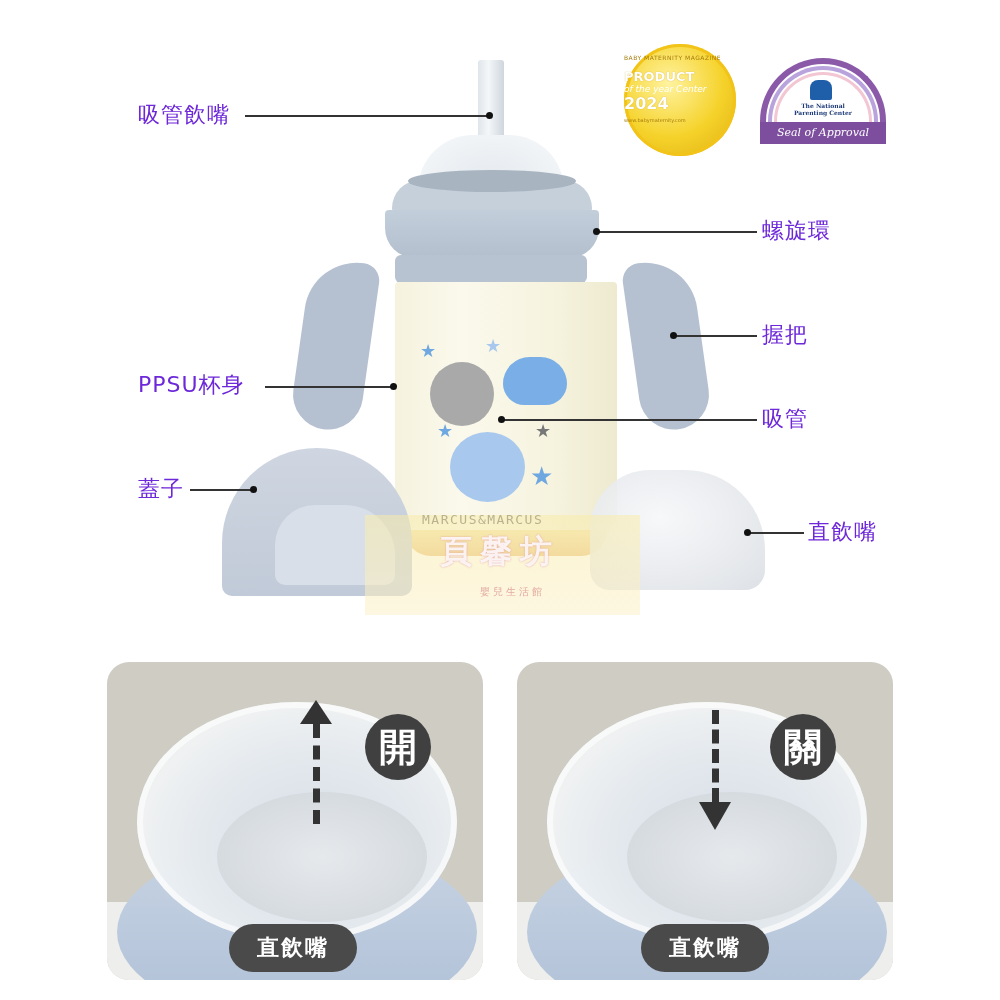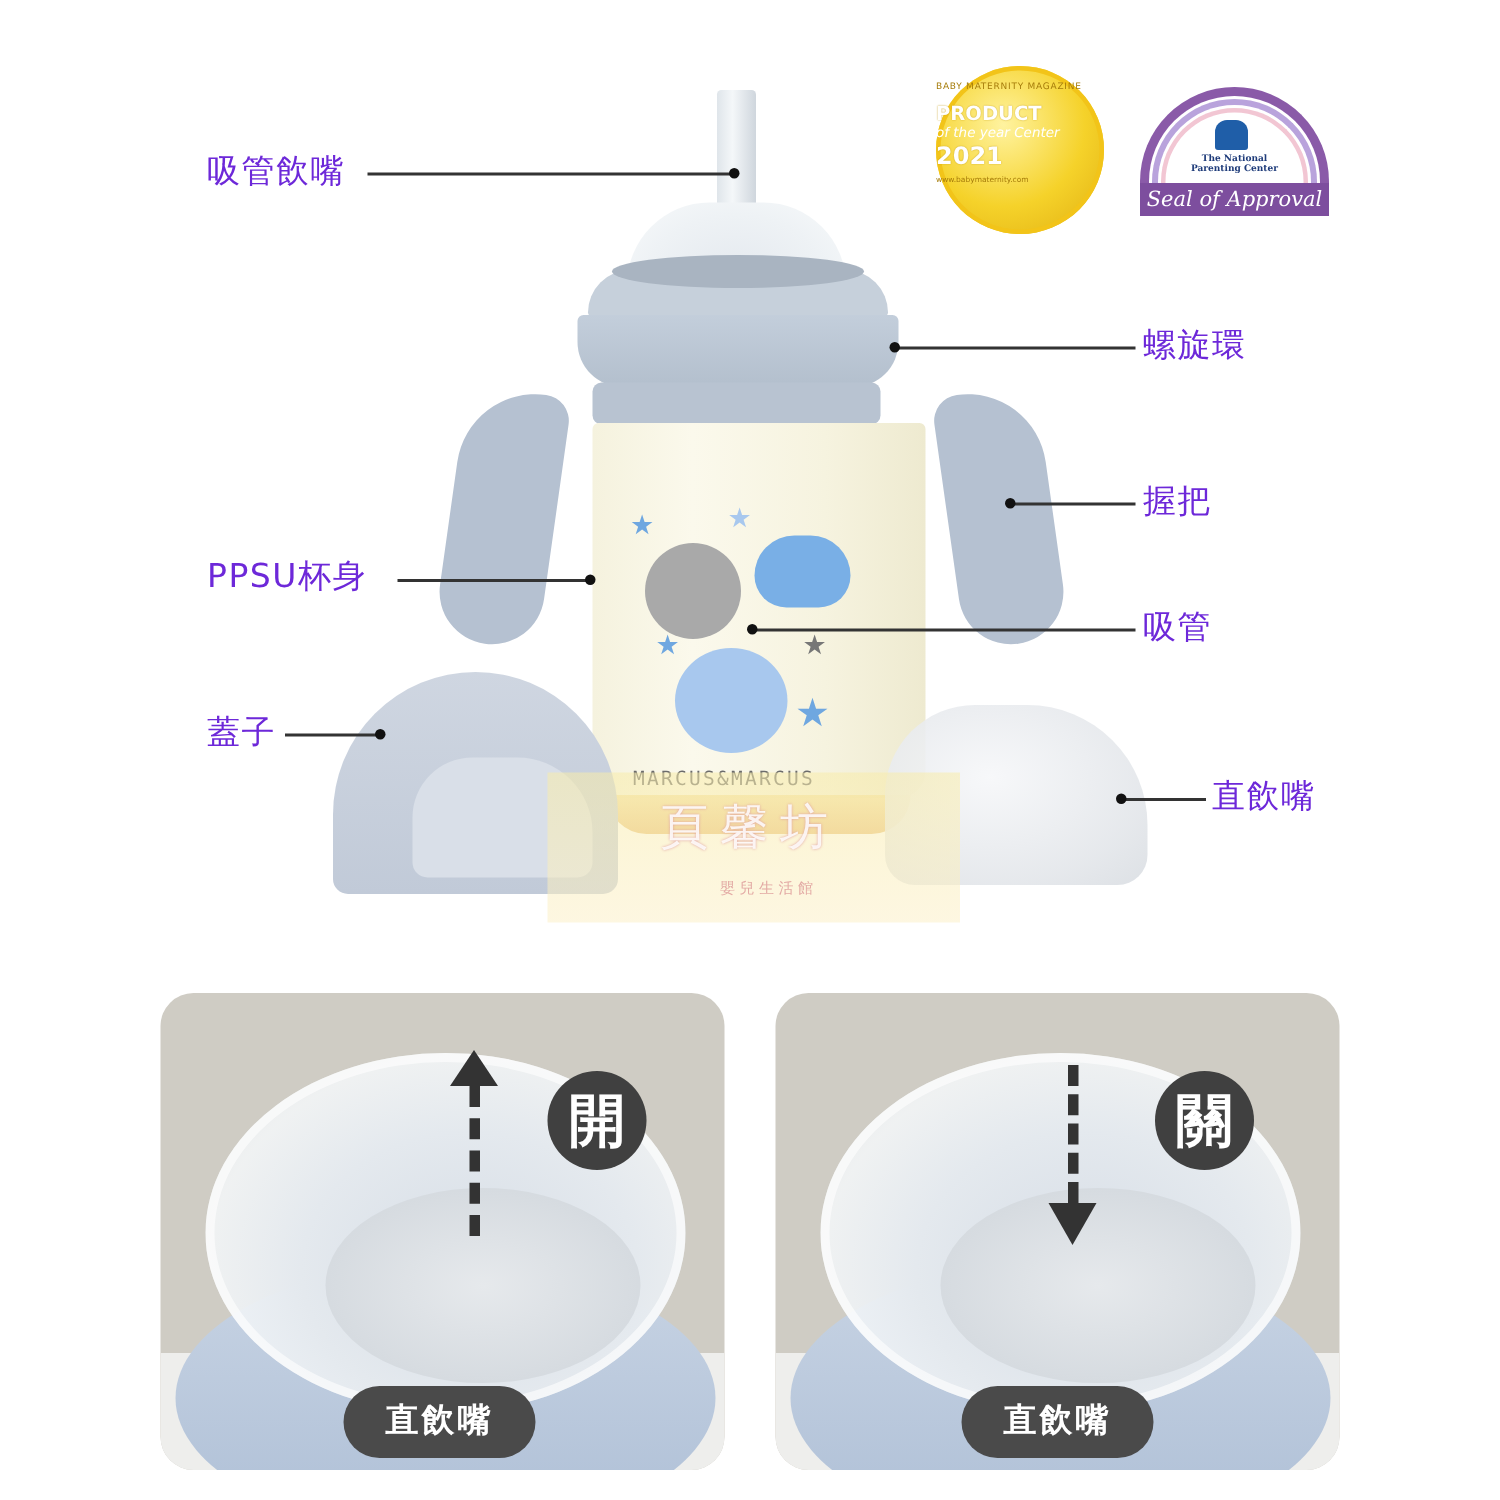--- a/index.html
+++ b/index.html
@@ -19,36 +19,36 @@
   .base{left:405px;top:530px;width:202px;height:26px;background:linear-gradient(180deg,#f3dfa0,#e7b96b);border-radius:0 0 40px 40px;opacity:.85;}
   .handle-l{left:300px;top:260px;width:70px;height:170px;background:#b5c1d1;border-radius:60px 20px 40px 40px;transform:rotate(8deg);}
   .handle-r{left:632px;top:260px;width:70px;height:170px;background:#b5c1d1;border-radius:20px 60px 40px 40px;transform:rotate(-8deg);}
   .lid{left:222px;top:448px;width:190px;height:148px;background:linear-gradient(180deg,#cfd6e1,#c1cad8);border-radius:95px 95px 10px 10px;}
   .lid-inner{left:275px;top:505px;width:120px;height:80px;background:#d9dfe8;border-radius:40px 50px 10px 10px;}
   .spout{left:590px;top:470px;width:175px;height:120px;background:radial-gradient(ellipse at 40% 40%,#f6f7f9,#e3e6ea 70%,#d9dde2);border-radius:60px 80px 20px 20px;opacity:.9;}
   .mascot{position:absolute;border-radius:50%;}
   .star{position:absolute;color:#6fa7e0;font-size:18px;line-height:18px;}
   .brand{left:422px;top:512px;font-size:13px;color:#6b6b6b;letter-spacing:1.5px;font-family:"DejaVu Sans Mono",monospace;}
   .watermark{left:365px;top:515px;width:275px;height:100px;background:linear-gradient(180deg,rgba(248,236,170,.55),rgba(252,240,200,.55));}
-  .wm-text{left:440px;top:530px;font-size:32px;color:rgba(255,255,255,.85);letter-spacing:8px;font-weight:normal;text-shadow:0 0 2px #e0a0a0;}
+  .wm-text{left:440px;top:530px;font-size:32px;color:rgba(255,255,255,.85);letter-spacing:8px;font-weight:bold;text-shadow:0 0 2px #e0a0a0;}
   .wm-sub{left:480px;top:585px;font-size:10px;color:rgba(220,150,150,.8);letter-spacing:3px;}
   
   .award{left:624px;top:44px;width:112px;height:112px;border-radius:50%;background:radial-gradient(circle at 40% 35%,#fff3a0,#f5d22a 55%,#e0ae10);box-shadow:inset 0 0 0 3px #f2c419;text-align:left;color:#a67c0a;}
   .award .t1{font-size:6px;margin-top:10px;letter-spacing:.5px;}
   .award .t2{font-size:13px;font-weight:bold;color:#fff;margin-top:8px;text-shadow:0 0 1px #c49a10;}
   .award .t3{font-size:9px;color:#fff;font-style:italic;}
   .award .t4{font-size:16px;font-weight:bold;color:#fff;text-shadow:0 0 1px #c49a10;}
   .award .t5{font-size:5px;margin-top:4px;}
   .npc{left:760px;top:58px;width:126px;height:86px;}
   .npc .arc{position:absolute;left:0;top:0;width:126px;height:126px;border-radius:63px 63px 0 0;border:6px solid #8a5aa8;border-bottom:none;box-sizing:border-box;height:70px;}
   .npc .arc2{position:absolute;left:8px;top:8px;width:110px;height:62px;border-radius:55px 55px 0 0;border:4px solid #b9a3dc;border-bottom:none;box-sizing:border-box;}
   .npc .arc3{position:absolute;left:14px;top:14px;width:98px;height:56px;border-radius:49px 49px 0 0;border:3px solid #f2c6d3;border-bottom:none;box-sizing:border-box;}
   .npc .person{position:absolute;left:50px;top:22px;width:22px;height:20px;background:#1f5ea8;border-radius:8px 8px 2px 2px;}
   .npc .name{position:absolute;left:0;top:44px;width:126px;text-align:center;font-size:6px;color:#1f3c7a;font-family:"DejaVu Serif",serif;font-weight:bold;line-height:7px;}
-  .npc .seal{position:absolute;left:0;top:64px;width:126px;height:22px;background:#7d4e9e;color:#fff;font-size:14px;font-style:italic;text-align:center;line-height:22px;font-family:"DejaVu Serif",serif;}
+  .npc .seal{position:absolute;left:0;top:64px;width:126px;height:22px;background:#7d4e9e;color:#fff;font-size:11px;font-style:italic;text-align:center;line-height:22px;font-family:"DejaVu Serif",serif;}
   
   .panel{position:absolute;top:662px;width:376px;height:318px;border-radius:22px;overflow:hidden;background:#cfccc4;}
   .panel .bg-low{position:absolute;left:0;top:240px;width:100%;height:100px;background:#eeeeec;}
   .panel .base-ring{position:absolute;left:10px;top:180px;width:360px;height:180px;border-radius:50%;background:linear-gradient(180deg,#c8d4e4,#aebfd6);}
   .panel .cup{position:absolute;left:30px;top:40px;width:320px;height:240px;border-radius:50%;background:radial-gradient(ellipse at 55% 60%,#d6dde6 0%,#e4e9ee 45%,rgba(245,248,250,.85) 70%,rgba(230,236,242,.7) 100%);box-shadow:inset 0 0 0 6px rgba(255,255,255,.6);}
   .panel .inner{position:absolute;left:110px;top:130px;width:210px;height:130px;border-radius:50%;background:radial-gradient(ellipse at 50% 50%,#e6e9ec,#cfd5db);}
   .arrow-shaft{position:absolute;width:0;border-left:7px dashed #333;}
   .arrow-head{position:absolute;width:0;height:0;}
   .state-badge{position:absolute;width:66px;height:66px;border-radius:50%;background:#404040;color:#fff;font-size:38px;line-height:66px;text-align:center;font-weight:bold;}
   .pill{position:absolute;top:262px;width:128px;height:48px;border-radius:24px;background:#4a4a4a;color:#fff;font-size:22px;line-height:48px;text-align:center;letter-spacing:2px;font-weight:bold;}
@@ -109,21 +109,21 @@
 <div class="dot" style="left:250px;top:486px;"></div>
 
 <div class="label" style="left:808px;top:519px;">直飲嘴</div>
 <div class="line" style="left:748px;top:532px;width:56px;"></div>
 <div class="dot" style="left:744px;top:529px;"></div>
 
 <div class="abs award">
   <div class="t1">BABY MATERNITY MAGAZINE</div>
   <div class="t2">PRODUCT</div>
   <div class="t3">of the year Center</div>
-  <div class="t4">2021</div>
+  <div class="t4">2024</div>
   <div class="t5">www.babymaternity.com</div>
 </div>
 <div class="abs npc">
   <div class="arc"></div>
   <div class="arc2"></div>
   <div class="arc3"></div>
   <div class="person"></div>
   <div class="name"><span>The National</span><br><span>Parenting Center</span></div>
   <div class="seal">Seal of Approval</div>
 </div>

